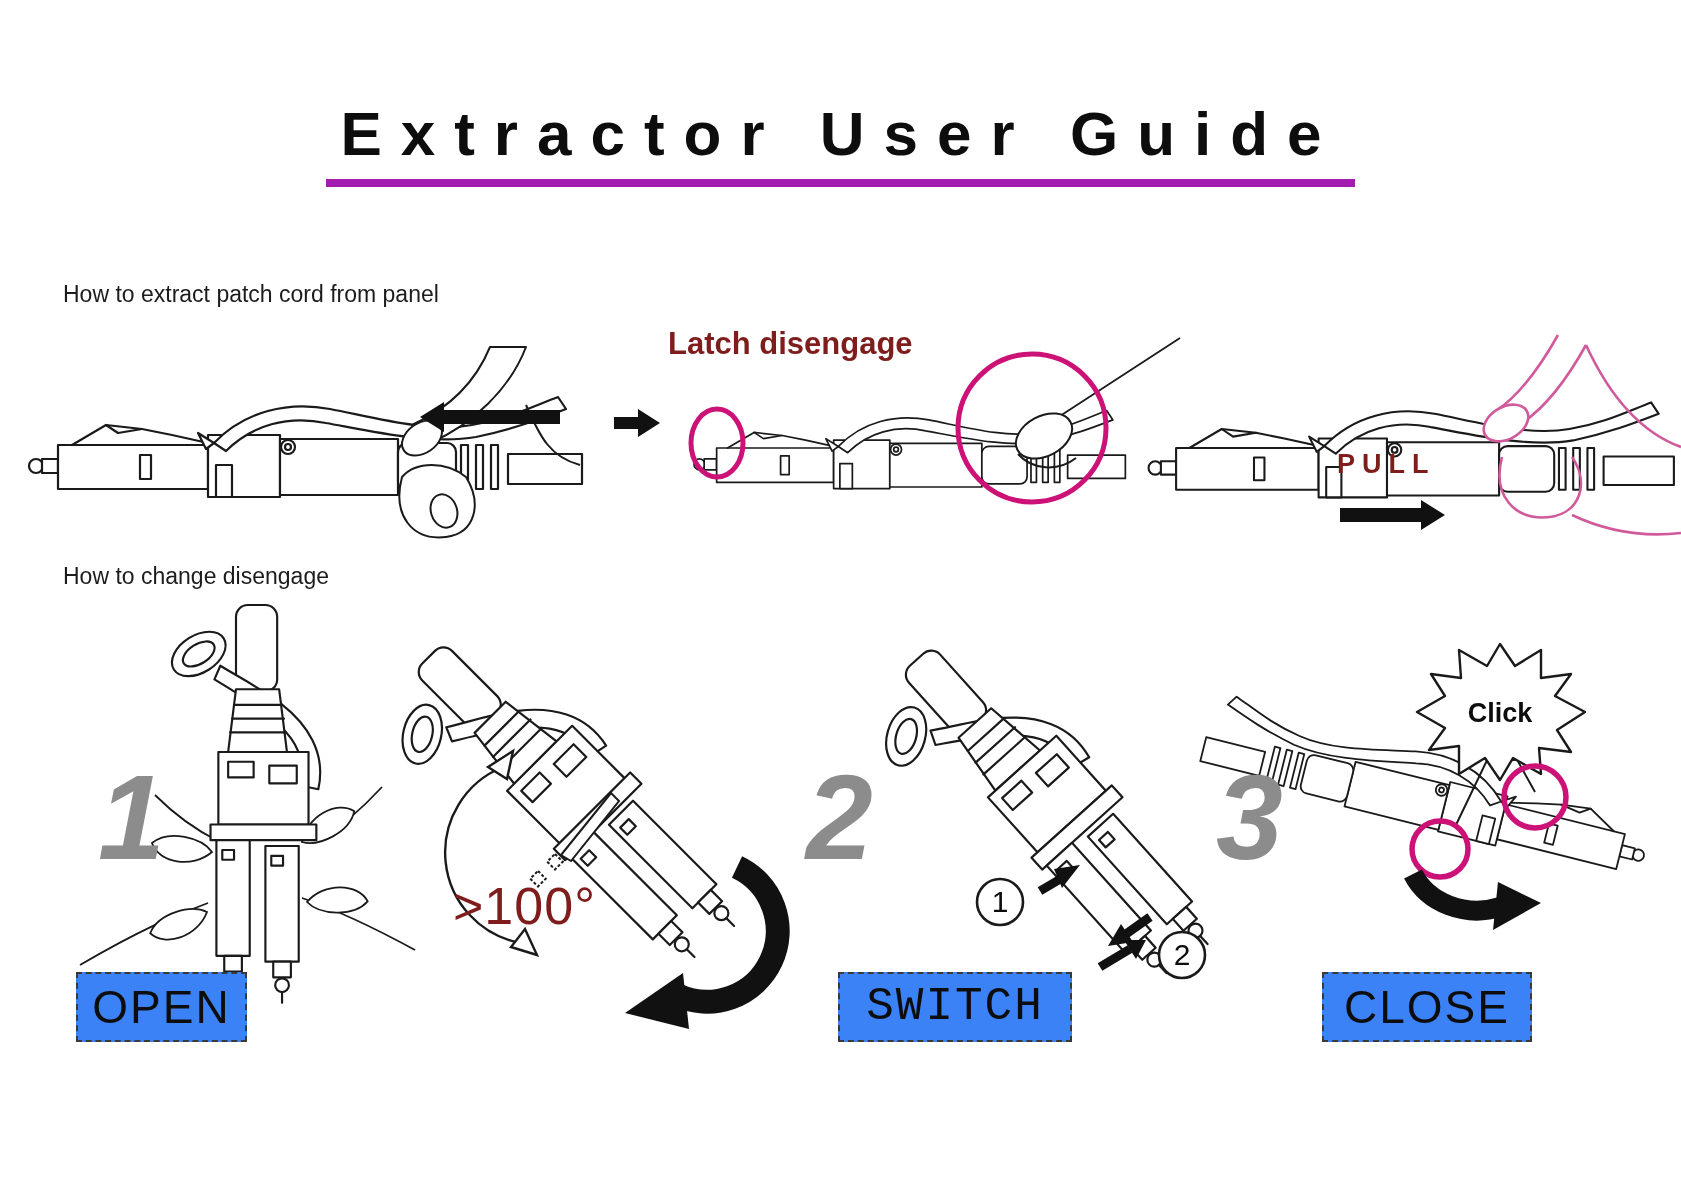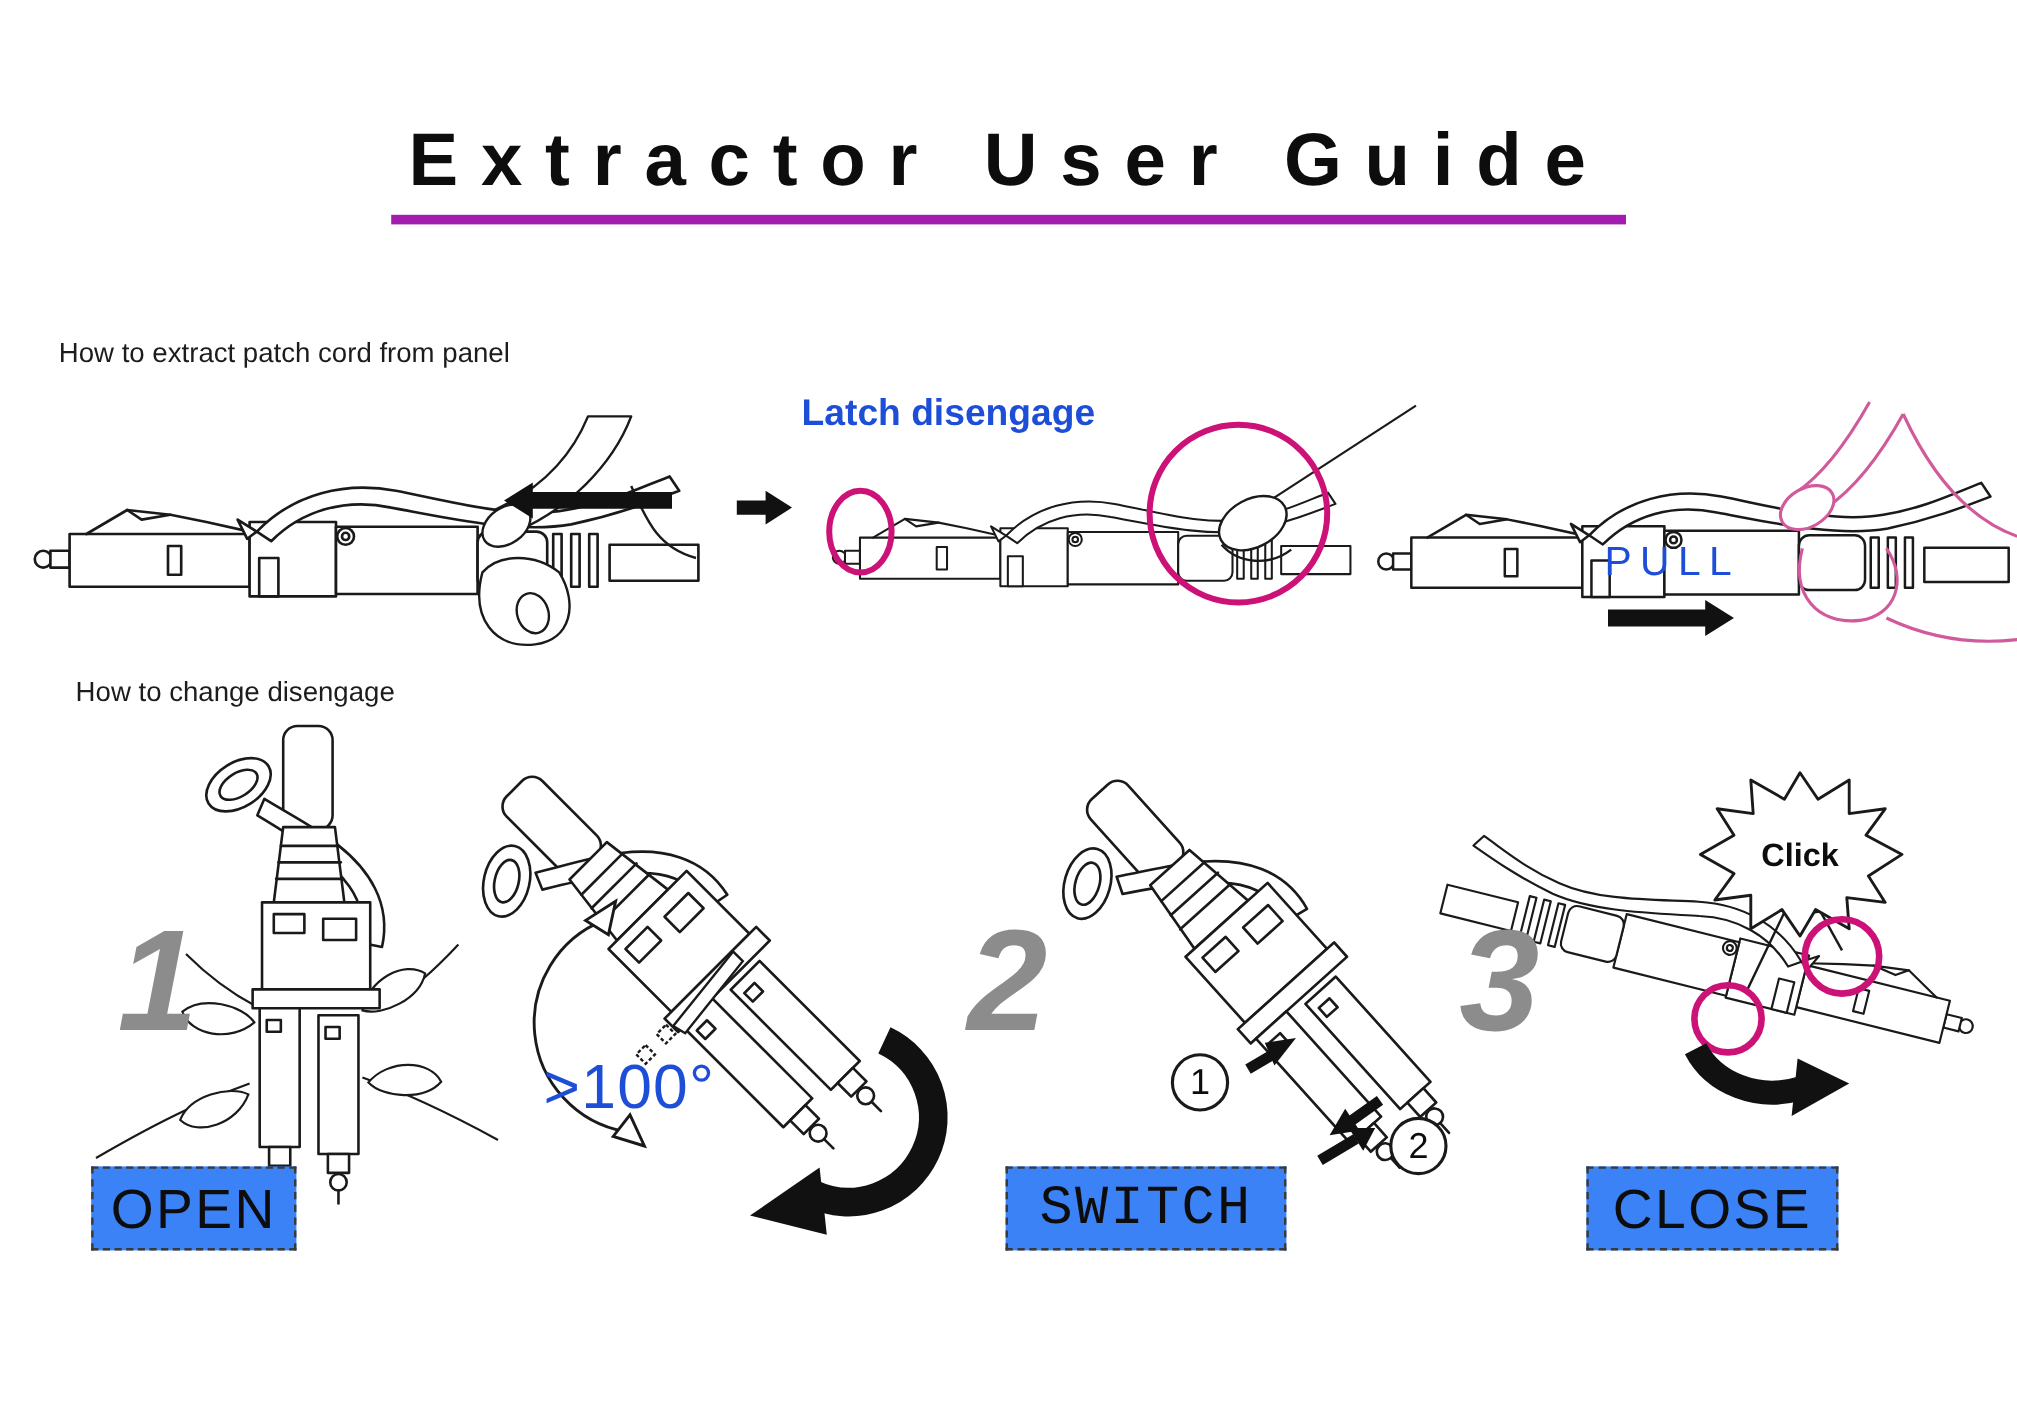--- a/index.html
+++ b/index.html
@@ -6,26 +6,26 @@
   .page{
     position:relative;width:1681px;height:1189px;background:#ffffff;
     font-family:"Liberation Sans", sans-serif;color:#111;overflow:hidden;
   }
   .title-wrap{position:absolute;top:98px;left:0;width:100%;text-align:center;}
   .title{
     display:inline-block;font-size:62px;font-weight:700;letter-spacing:19px;
     color:#0d0d0d;border-bottom:8px solid #a21caf;padding:0 14px 10px 14px;white-space:nowrap;text-align:center;
   }
   .section-heading{position:absolute;font-size:23px;font-weight:400;color:#1c1c1c;}
-  .h-extract{left:49px;top:281px;}
+  .h-extract{left:63px;top:281px;}
   .h-polarity{left:63px;top:563px;}
   .fig{position:absolute;}
-  .float-label{position:absolute;white-space:nowrap;color:#1d4ed8;}
+  .float-label{position:absolute;white-space:nowrap;color:#7f1d1d;}
   .latch-label{left:668px;top:326px;font-size:31px;font-weight:600;}
-  .pull-label{left:1337px;top:449px;font-size:34px;font-weight:400;letter-spacing:7px;}
+  .pull-label{left:1337px;top:449px;font-size:27px;font-weight:700;letter-spacing:7px;}
   .rot-label{left:453px;top:876px;font-size:52px;font-weight:500;letter-spacing:1px;}
   .step-num{
     position:absolute;font-size:120px;font-weight:bold;font-style:italic;
     color:#8c8c8c;line-height:1;
   }
   .num-1{left:98px;top:757px;}
   .num-2{left:806px;top:757px;}
   .num-3{left:1216px;top:757px;}
   .step-box{
     position:absolute;border:2px dashed #3a3a3a;background:#3b82f6;

